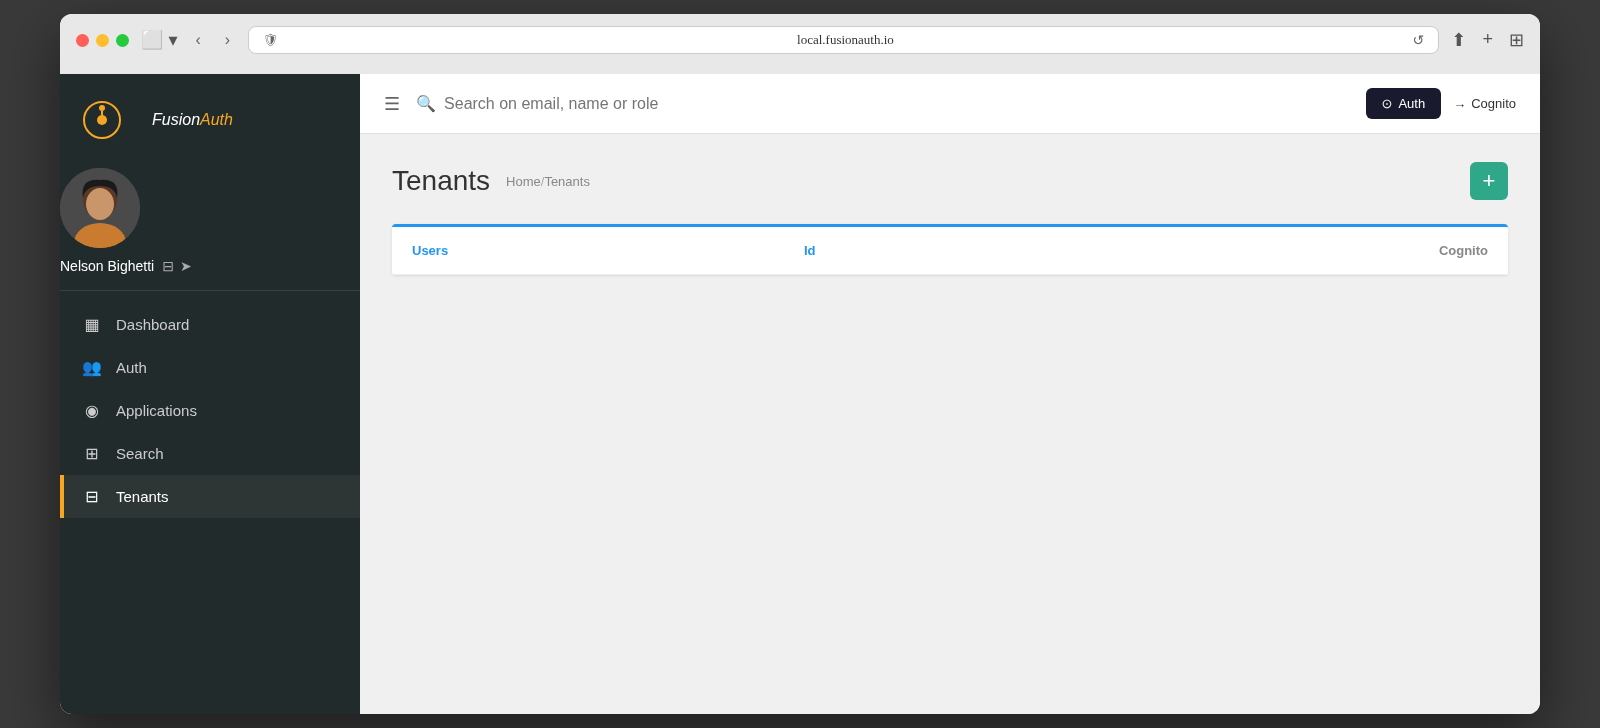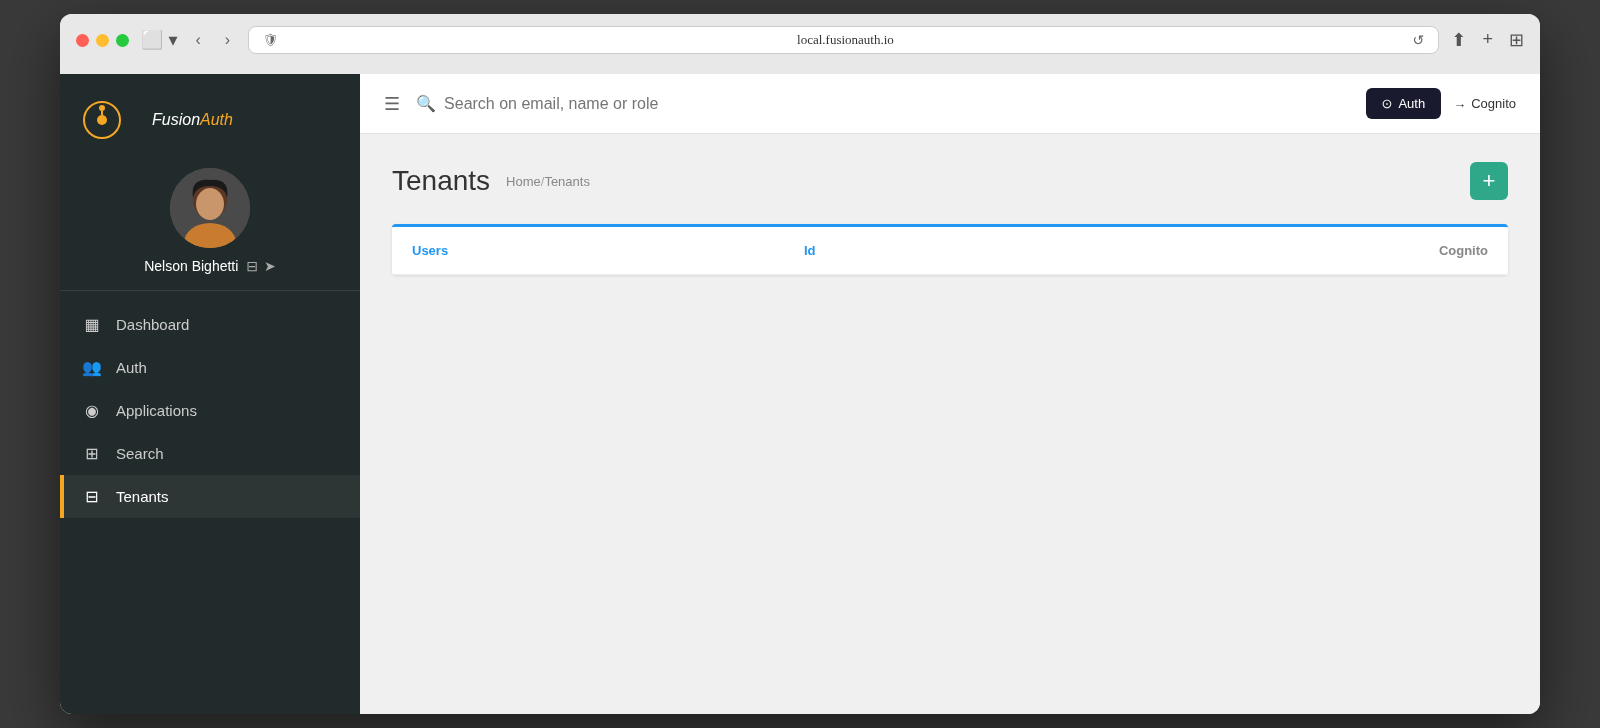--- a/index.html
+++ b/index.html
@@ -75,21 +75,21 @@
     .logo-icon {
       width: 44px;
       height: 44px;
     }
     .logo-fusion { color: #fff; }
     .logo-auth { color: #f5a623; }
 
     .sidebar-user {
       display: flex;
       flex-direction: column;
-      align-items: center;
+      align-items: flex-start;
       padding: 10px 0 16px;
       border-bottom: 1px solid rgba(255,255,255,0.1);
     }
     .avatar-circle {
       width: 80px;
       height: 80px;
       border-radius: 50%;
       background: #555;
       overflow: hidden;
       display: flex;

